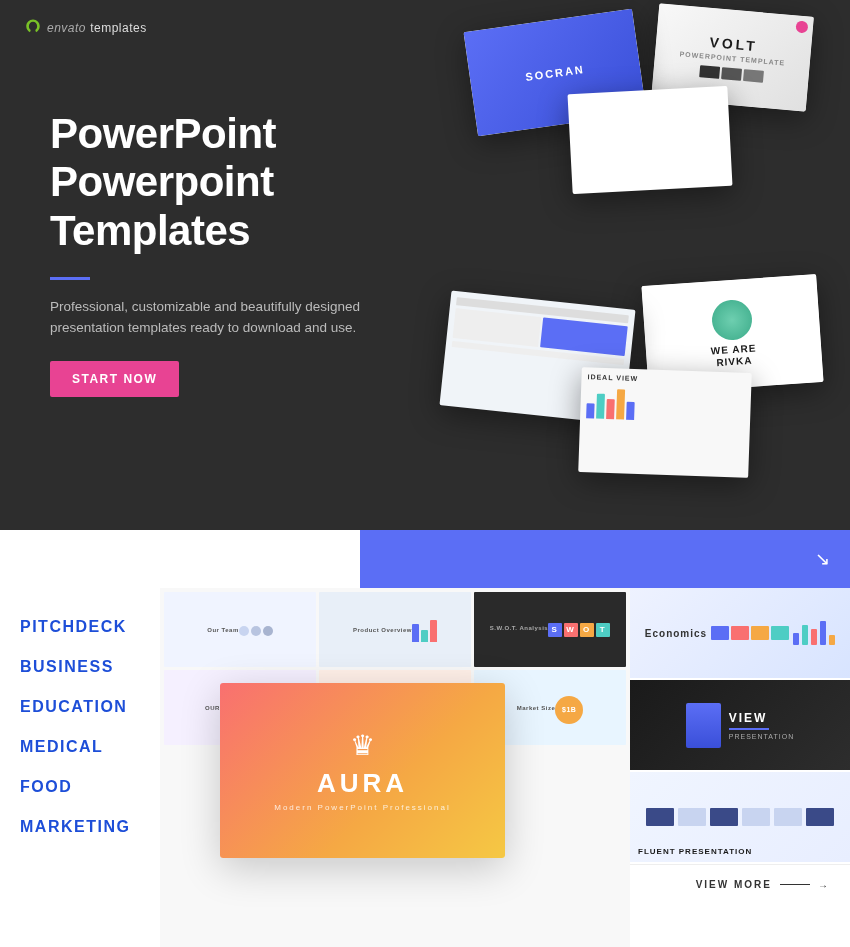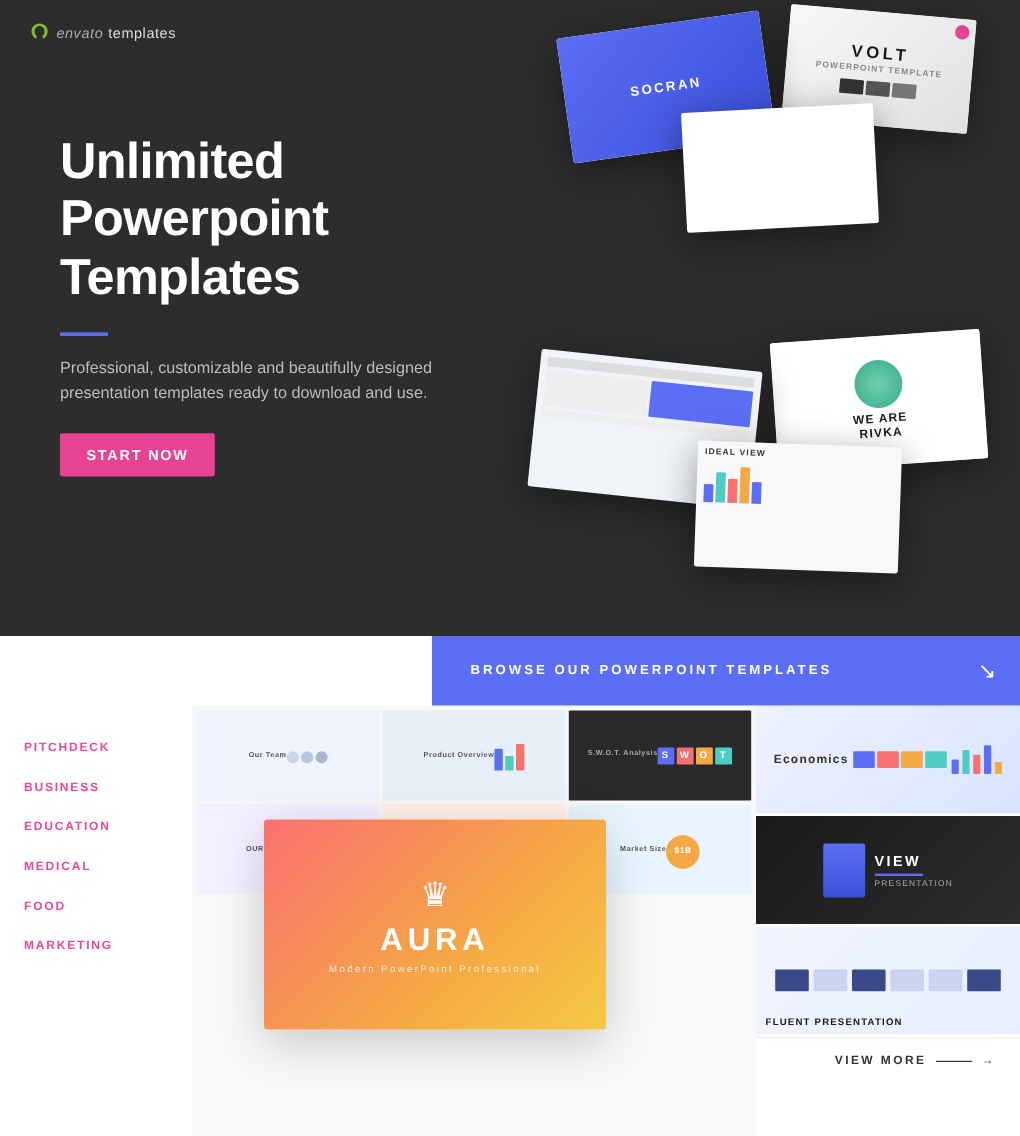--- a/index.html
+++ b/index.html
@@ -204,23 +204,23 @@
     }
 
     
     .sidebar-nav {
       width: 160px;
       padding: 30px 0 20px 20px;
       flex-shrink: 0;
     }
 
     .nav-item {
-      font-size: 10px;
+      font-size: 16px;
       font-weight: 700;
-      color: #ec4899;
+      color: #1d4ed8;
       letter-spacing: 1.5px;
       text-transform: uppercase;
       margin-bottom: 22px;
       cursor: pointer;
     }
 
     .more-link {
       font-size: 11px;
       font-weight: 700;
       color: #5b6ef5;
@@ -476,21 +476,21 @@
         <path d="M12 2C7 2 3 6 3 11c0 3.5 2 6.5 5 8l1-3c-1.5-1-2.5-2.8-2.5-5C6.5 7.7 9 5 12 5c3 0 5.5 2.7 5.5 6 0 2.2-1 4-2.5 5l1 3c3-1.5 5-4.5 5-8 0-5-4-9-9-9z" fill="#79c127"></path>
       </svg>
       <span style="color:#fff;font-size:13px;font-weight:400;letter-spacing:0.5px;">
         <span style="color:#aaa;font-style:italic;font-size:12px;">envato</span>
         <span style="color:#ddd;font-size:12px;">templates</span>
       </span>
     </div>
   </nav>
 
   <div class="hero-content">
-    <h1 class="hero-title">Unlimited Powerpoint Templates</h1>
+    <h1 class="hero-title">PowerPoint Powerpoint Templates</h1>
     <div class="hero-divider"></div>
     <p class="hero-subtitle">Professional, customizable and beautifully designed presentation templates ready to download and use.</p>
     <button class="hero-btn">START NOW</button>
   </div>
 
   <div class="slides-cluster">
 
     <div class="slide-card sc2">
       <div class="slide-inner slide-volt">
         <div style="position:absolute;top:5px;right:5px;width:12px;height:12px;border-radius:50%;background:#e84393;"></div>
@@ -557,21 +557,20 @@
         </div>
       </div>
     </div>
 
   </div>
 </section>
 
 <section class="browse-section">
 
   <div class="browse-header">
-    <span class="browse-header-text">BROWSE OUR POWERPOINT TEMPLATES</span>
     <span class="browse-arrow">↘</span>
   </div>
 
   <div class="content-row">
 
     <nav class="sidebar-nav">
       <div class="nav-item">PITCHDECK</div>
       <div class="nav-item">BUSINESS</div>
       <div class="nav-item">EDUCATION</div>
       <div class="nav-item">MEDICAL</div>

